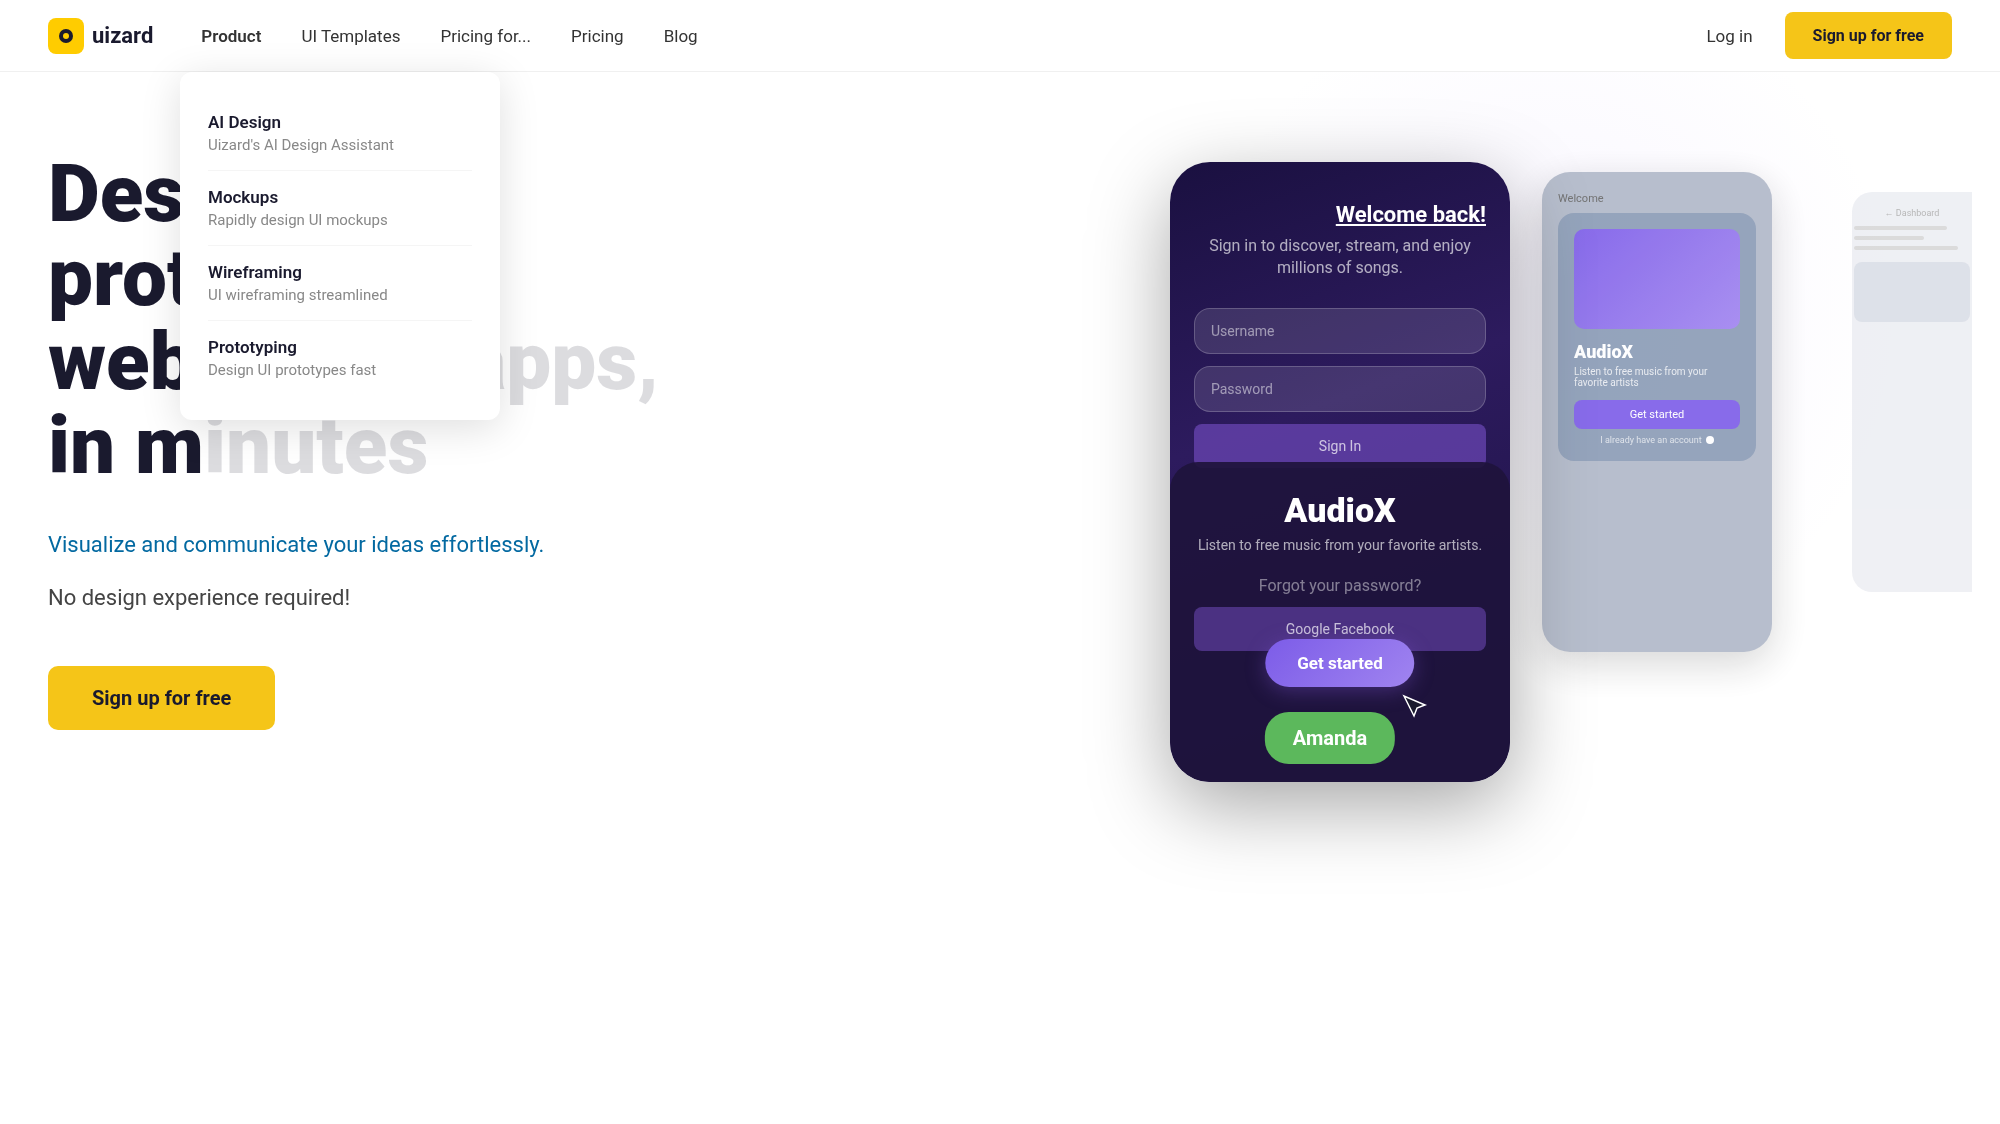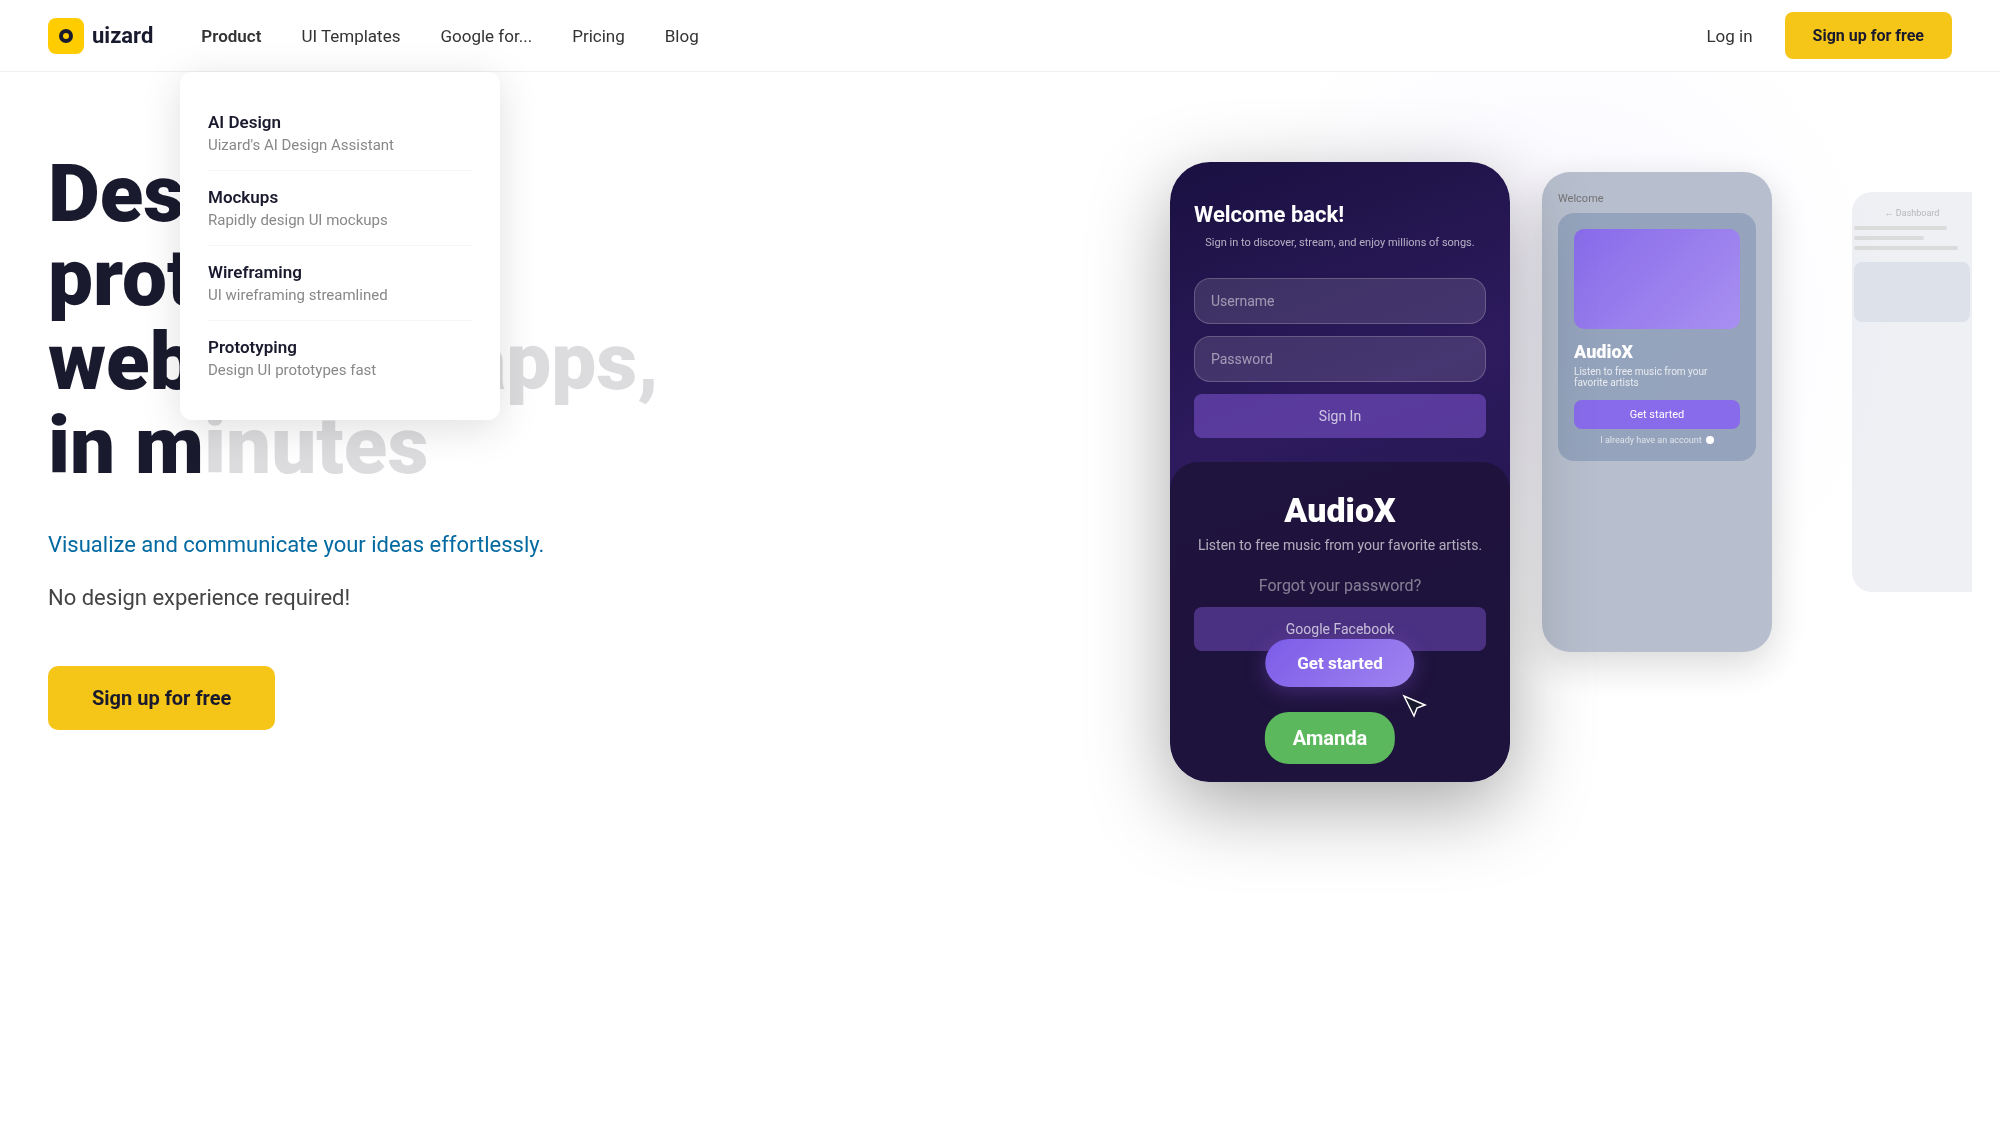--- a/index.html
+++ b/index.html
@@ -181,30 +181,31 @@
       border-radius: 40px;
       box-shadow: 0 24px 80px rgba(0,0,0,0.35);
       overflow: hidden;
       z-index: 10;
       margin-top: 20px;
     }
     .phone-main-inner {
       padding: 40px 24px 24px;
     }
     .phone-welcome {
-      text-align: left;
+      text-align: right;
       color: #fff;
       font-size: 22px;
       font-weight: 700;
       margin-bottom: 8px;
+      text-decoration: underline;
     }
     .phone-subtitle {
       text-align: center;
       color: rgba(255,255,255,0.65);
-      font-size: 11px;
+      font-size: 16px;
       line-height: 1.4;
       margin-bottom: 28px;
     }
     .phone-input {
       background: rgba(255,255,255,0.12);
       border: 1px solid rgba(255,255,255,0.2);
       border-radius: 16px;
       padding: 14px 16px;
       color: rgba(255,255,255,0.5);
       font-size: 14px;
@@ -424,21 +425,21 @@
       <rect width="36" height="36" rx="8" fill="#FFCC00"></rect>
       <circle cx="18" cy="18" r="7" fill="#1a1a2e"></circle>
       <circle cx="18" cy="18" r="3" fill="#FFCC00"></circle>
     </svg>
     <span class="logo-text">uizard</span>
   </div>
 
   <div class="nav-links">
     <span class="nav-link active">Product</span>
     <span class="nav-link">UI Templates</span>
-    <span class="nav-link">Google for...</span>
+    <span class="nav-link">Pricing for...</span>
     <span class="nav-link">Pricing</span>
     <span class="nav-link">Blog</span>
   </div>
 
   <div class="nav-right">
     <span class="login-btn">Log in</span>
     <div class="signup-btn">Sign up for free</div>
   </div>
 
   <div class="dropdown-overlay">

